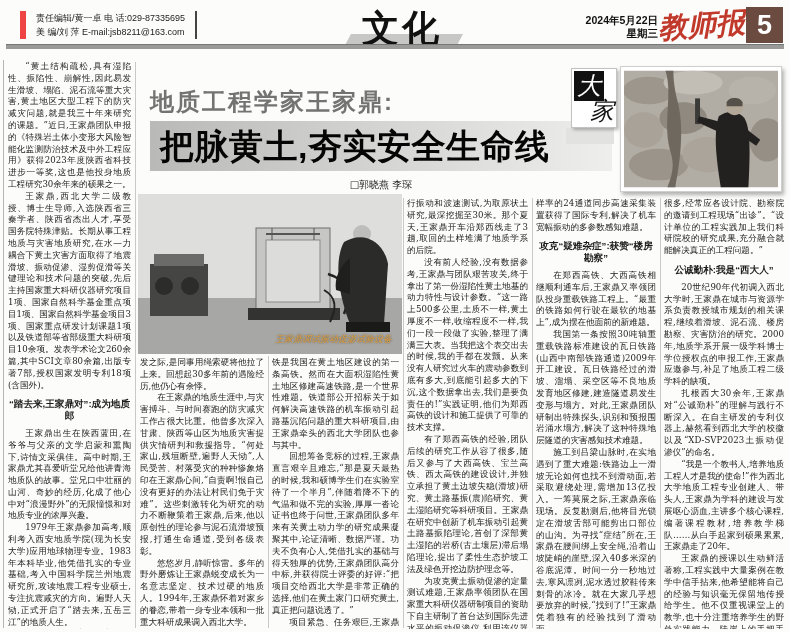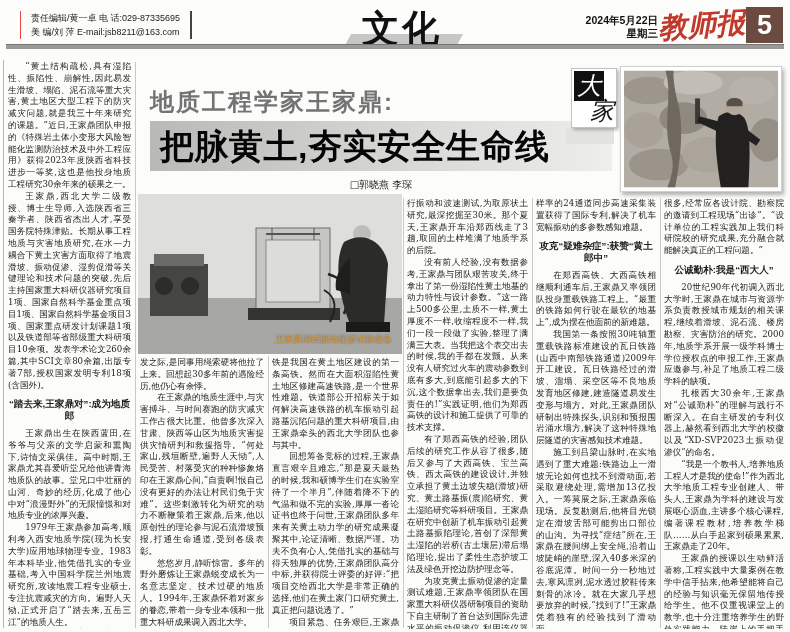--- a/index.html
+++ b/index.html
@@ -1,20 +1,20 @@
 <!DOCTYPE html>
 <html><head>
 <meta charset="utf-8">
 <style>
   html,body{margin:0;padding:0;background:#e8e8e4;}
   #page{position:relative;width:790px;height:632px;background:#fcfcfa;margin:0 auto;overflow:hidden;
         font-family:"DejaVu Serif","Liberation Serif",serif;color:#1c1c1c;}
   
   .hdr-info{position:absolute;left:20px;top:11px;height:28px;padding:0 10px;
-            border-left:1px solid #ef4444;border-right:2px solid #444;
+            border-left:6px solid #ef4444;border-right:2px solid #444;
             font-family:"Liberation Sans",sans-serif;font-size:9px;line-height:14px;color:#222;white-space:nowrap;}
   .section-tab{position:absolute;left:347px;top:34px;width:112px;height:15px;background:#c7c7c5;
                transform:skewX(-28deg);}
   .section-title{position:absolute;left:362px;top:4px;font-family:Liberation Sans, sans-serif;
                  font-weight:900;font-size:37px;letter-spacing:3px;color:#111;}
   .hdr-rule{position:absolute;left:6px;top:44px;width:778px;height:4px;background:#9a9a98;border-top:1px solid #777;}
   .date-block{position:absolute;left:566px;top:14px;width:92px;text-align:right;
               font-family:"Liberation Sans",sans-serif;font-weight:bold;font-size:10.5px;line-height:13px;color:#111;}
   .paper-name{position:absolute;left:658px;top:6px;width:86px;text-align:center;
               font-size:29px;font-weight:bold;font-style:italic;color:#c0392b;transform:rotate(-4deg);
@@ -36,21 +36,21 @@
   .dajia .sq{position:absolute;left:2px;top:2px;width:30px;height:30px;background:#111;color:#fff;
              font-size:24px;font-style:italic;display:flex;align-items:center;justify-content:center;
              font-family:"DejaVu Serif",serif;}
   .dajia .ch2{position:absolute;right:2px;bottom:0px;font-size:24px;font-style:italic;color:#111;
               font-family:"DejaVu Serif",serif;}
   .ghost-band{position:absolute;left:566px;top:128px;width:48px;height:16px;background:#e2e2e0;}
   
   .side-photo{position:absolute;left:620px;top:66px;width:162px;height:126px;background:#fff;
               border:1px solid #cfcfcd;box-shadow:2px 3px 4px rgba(0,0,0,.3);padding:3px;box-sizing:border-box;}
   .side-photo svg{display:block;width:100%;height:100%;}
-  .main-photo{position:absolute;left:138px;top:194px;width:264px;height:160px;overflow:hidden;background:#7f1d1d;}
+  .main-photo{position:absolute;left:138px;top:194px;width:264px;height:160px;overflow:hidden;background:#7f1d1d;font-style:italic;}
   .main-photo svg{display:block;width:100%;height:100%;}
   .photo-caption{position:absolute;right:10px;bottom:8px;font-size:9px;color:#e8a43c;
                  font-family:"Liberation Sans",sans-serif;text-shadow:0 0 2px rgba(0,0,0,.6);}
   
   .col{position:absolute;font-size:8.6px;line-height:11.8px;overflow:hidden;text-align:justify;}
   .para{text-indent:2em;margin:0;}
   .para.cont{text-indent:0;}
   .subhead{font-family:"Liberation Sans",sans-serif;font-weight:bold;text-align:center;
            font-size:9.6px;margin:7px 0 6px 0;text-indent:0;}
   .vline{position:absolute;width:1px;background:#c9c9c7;}
@@ -157,21 +157,21 @@
       <div class="para">项目紧急、任务艰巨,王家鼎不敢有丝毫松懈,大年初五便前往郑州。从郑州到西安500多公里,每个重点路段都要勘探、采样,进</div>
     </div>
   <div class="col" style="left:407px;top:198px;width:121px;height:431px;">
       <div class="para cont">行振动和波速测试,为取原状土研究,最深挖掘至30米。那个夏天,王家鼎开车沿郑西线走了3趟,取回的土样堆满了地质学系的后院。</div>
       <div class="para">没有前人经验,没有数据参考,王家鼎与团队艰苦攻关,终于拿出了第一份湿陷性黄土地基的动力特性与设计参数。“这一路上500多公里,土质不一样,黄土厚度不一样,收缩程度不一样,我们一段一段做了实验,整理了满满三大表。当我把这个表交出去的时候,我的手都在发颤。从来没有人研究过火车的震动参数到底有多大,到底能引起多大的下沉,这个数据拿出去,我们是要负责任的!”实践证明,他们为郑西高铁的设计和施工提供了可靠的技术支撑。</div>
       <div class="para">有了郑西高铁的经验,团队后续的研究工作从容了很多,随后又参与了大西高铁、宝兰高铁、西太高铁的建设设计,并独立承担了黄土边坡失稳(滑坡)研究、黄土路基振(震)陷研究、黄土湿陷研究等科研项目。王家鼎在研究中创新了机车振动引起黄土路基振陷理论,首创了深部黄土湿陷的岩桥(古土壤层)滞后塌陷理论,提出了柔性生态护坡工法及绿色开挖边防护理念等。</div>
       <div class="para">为攻克黄土振动促渗的定量测试难题,王家鼎率领团队在国家重大科研仪器研制项目的资助下自主研制了首台达到国际先进水平的振动促渗仪,利用该仪器进行的大量试验也帮助团队创新性地提出了振动和水联合作用对黄土边坡的促松、促裂、促渗和促滑机理,刷新了黄土滑坡成因理论,填补了该领域空白。除此之外,团队自主研制的高精度、高采</div>
     </div>
   <div class="col" style="left:536px;top:198px;width:120px;height:431px;">
       <div class="para cont">样率的24通道同步高速采集装置获得了国际专利,解决了机车宽幅振动的多参数感知难题。</div>
-      <div class="subhead">攻克“疑难杂症”:获赞“黄土郎中”</div>
+      <div class="subhead">攻克“疑难杂症”:获赞“楼房勘察”</div>
       <div class="para">在郑西高铁、大西高铁相继顺利通车后,王家鼎又率领团队投身重载铁路工程上。“最重的铁路如何行驶在最软的地基上”,成为摆在他面前的新难题。</div>
       <div class="para">我国第一条按照30吨轴重重载铁路标准建设的瓦日铁路(山西中南部铁路通道)2009年开工建设。瓦日铁路经过的滑坡、溜塌、采空区等不良地质发育地区修建,建造隧道易发生变形与塌方。对此,王家鼎团队研制出特殊探头,识别和预报围岩涌水塌方,解决了这种特殊地层隧道的灾害感知技术难题。</div>
       <div class="para">施工到吕梁山脉时,在实地遇到了重大难题:铁路边上一滑坡无论如何也找不到滑动面,若采取避绕处理,需增加13亿投入。一筹莫展之际,王家鼎亲临现场。反复勘测后,他将目光锁定在滑坡舌部可能剪出口部位的山沟。为寻找“症结”所在,王家鼎在腰间绑上安全绳,沿着山坡陡峭的崖壁,深入40多米深的谷底泥潭。时间一分一秒地过去,寒风凛冽,泥水透过胶鞋传来刺骨的冰冷。就在大家几乎想要放弃的时候,“找到了!”王家鼎凭着独有的经验找到了滑动面。</div>
     </div>
   <div class="col" style="left:664px;top:198px;width:120px;height:431px;">
       <div class="para cont">很多,经常应各设计院、勘察院的邀请到工程现场“出诊”。“设计单位的工程实践加上我们科研院校的研究成果,充分融合就能解决真正的工程问题。”</div>
       <div class="subhead">公诚勤朴:我是“西大人”</div>
       <div class="para">20世纪90年代初调入西北大学时,王家鼎在城市与资源学系负责教授城市规划的相关课程,继续着滑坡、泥石流、楼房勘察、灾害防治的研究。2000年,地质学系开展一级学科博士学位授权点的申报工作,王家鼎应邀参与,补足了地质工程二级学科的缺项。</div>
       <div class="para">扎根西大30余年,王家鼎对“公诚勤朴”的理解与践行不断深入。在自主研发的专利仪器上,赫然看到西北大学的校徽以及“XD-SVP2023土振动促渗仪”的命名。</div>
       <div class="para">“我是一个教书人,培养地质工程人才是我的使命!”作为西北大学地质工程专业创建人、带头人,王家鼎为学科的建设与发展呕心沥血,主讲多个核心课程,编著课程教材,培养教学梯队……从白手起家到硕果累累,王家鼎走了20年。</div>

